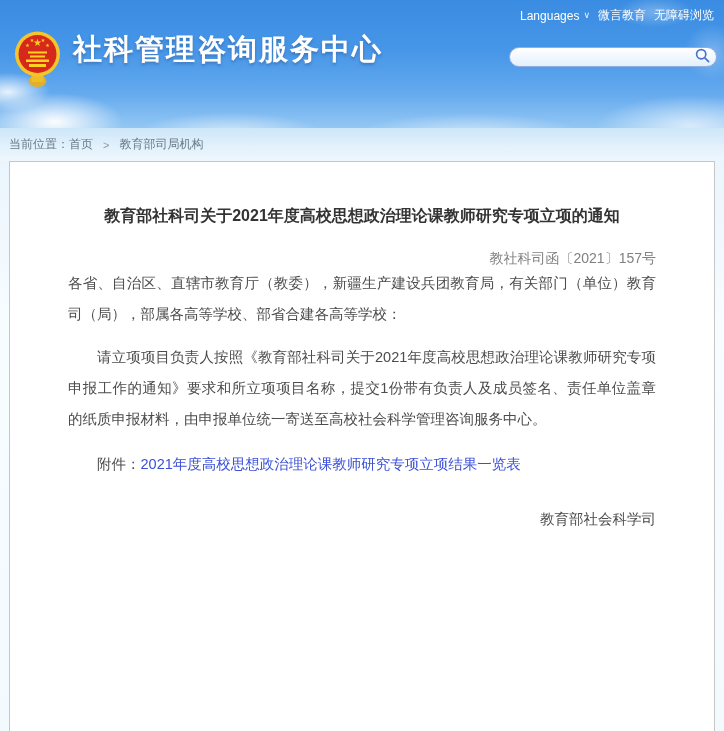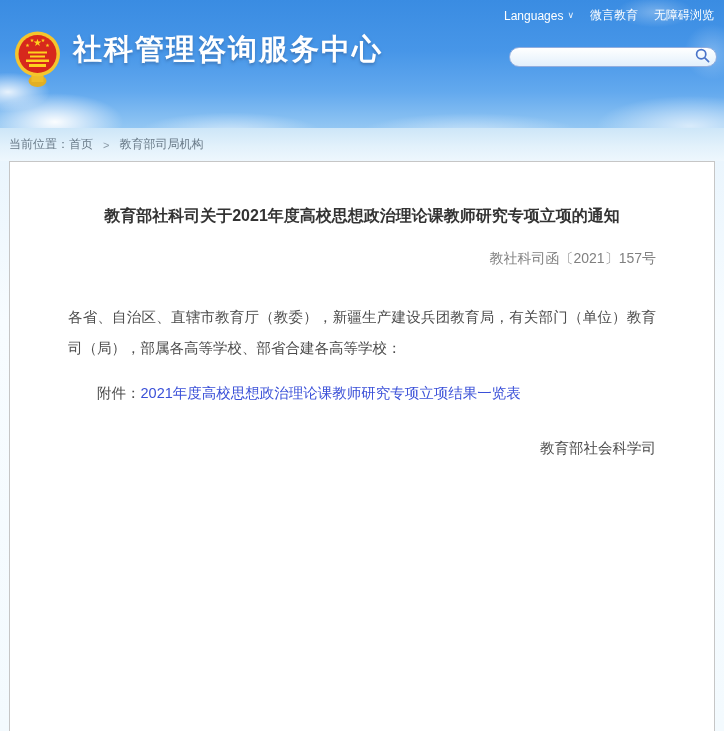--- a/index.html
+++ b/index.html
@@ -25,21 +25,21 @@
       radial-gradient(ellipse 60px 28px at 8px 92px,  rgba(255,255,255,.85), rgba(255,255,255,0) 70%),
       radial-gradient(ellipse 130px 28px at 230px 132px, rgba(255,255,255,.55), rgba(255,255,255,0) 70%),
       radial-gradient(ellipse 160px 30px at 470px 134px, rgba(255,255,255,.5), rgba(255,255,255,0) 70%),
       radial-gradient(ellipse 130px 42px at 690px 126px, rgba(255,255,255,.65), rgba(255,255,255,0) 72%),
       radial-gradient(ellipse 55px 22px at 655px 12px, rgba(255,255,255,.30), rgba(255,255,255,0) 70%),
       radial-gradient(ellipse 40px 40px at 712px 52px, rgba(255,255,255,.28), rgba(255,255,255,0) 70%);
   }
 
   .topbar {
     position: absolute; top: 7px; right: 10px;
-    display: flex; align-items: center; gap: 16px;
+    display: flex; align-items: center; gap: 8px;
     font-size: 12px; color: #fff; z-index: 3;
   }
   .topbar a { color:#fff; text-decoration: none; display:flex; align-items:center; gap:4px; cursor:pointer; }
   .caret { font-size: 9px; line-height: 1; opacity: .9; }
 
   .brand {
     position: absolute; left: 14px; top: 30px;
     display: flex; align-items: flex-start; z-index: 2; cursor: pointer;
   }
   .brand-text { margin-left: 12px; }
@@ -90,21 +90,20 @@
     padding: 42px 58px 20px;
   }
 
   .doc-title {
     font-size: 16px; font-weight: bold; color: #333;
     text-align: center; line-height: 24px;
     margin-bottom: 22px;
   }
   .doc-number {
     text-align: right; font-size: 14px; color: #808080;
-    margin-bottom: 34px;
   }
   .doc-body p {
     font-size: 14.5px; color: #4c4c4c; line-height: 31px;
     margin-bottom: 12px; text-align: justify;
   }
   .doc-body p.indent { text-indent: 2em; }
 
   .attachment {
     font-size: 14.5px; color: #4c4c4c; line-height: 31px;
     margin-top: 14px; text-indent: 2em;
@@ -177,20 +176,21 @@
 
 <div class="content-bg">
   <div class="panel">
 
     <h1 class="doc-title">教育部社科司关于2021年度高校思想政治理论课教师研究专项立项的通知</h1>
 
     <div class="doc-number">教社科司函〔2021〕157号</div>
 
     <div class="doc-body">
       <p>各省、自治区、直辖市教育厅（教委），新疆生产建设兵团教育局，有关部门（单位）教育司（局），部属各高等学校、部省合建各高等学校：</p>
+      <p class="indent">请立项项目负责人按照《教育部社科司关于2021年度高校思想政治理论课教师研究专项申报工作的通知》要求和所立项项目名称，提交1份带有负责人及成员签名、责任单位盖章的纸质申报材料，由申报单位统一寄送至高校社会科学管理咨询服务中心。</p>
     </div>
 
     <div class="attachment">
       <span>附件：</span><a>2021年度高校思想政治理论课教师研究专项立项结果一览表</a>
     </div>
 
     <div class="signature">教育部社会科学司</div>
 
   </div>
 </div>

